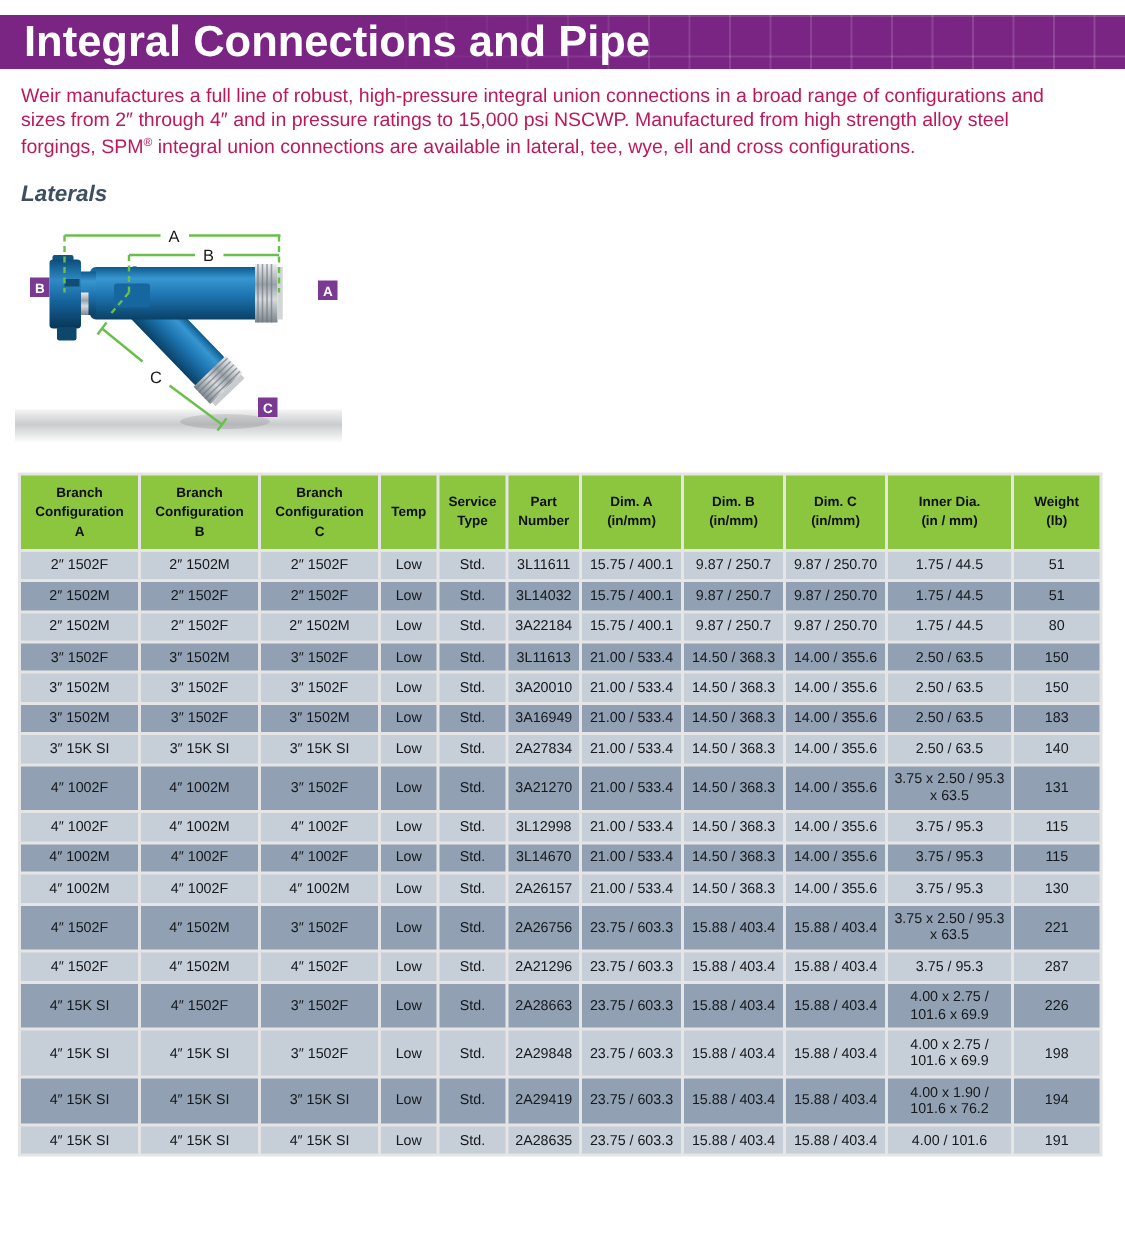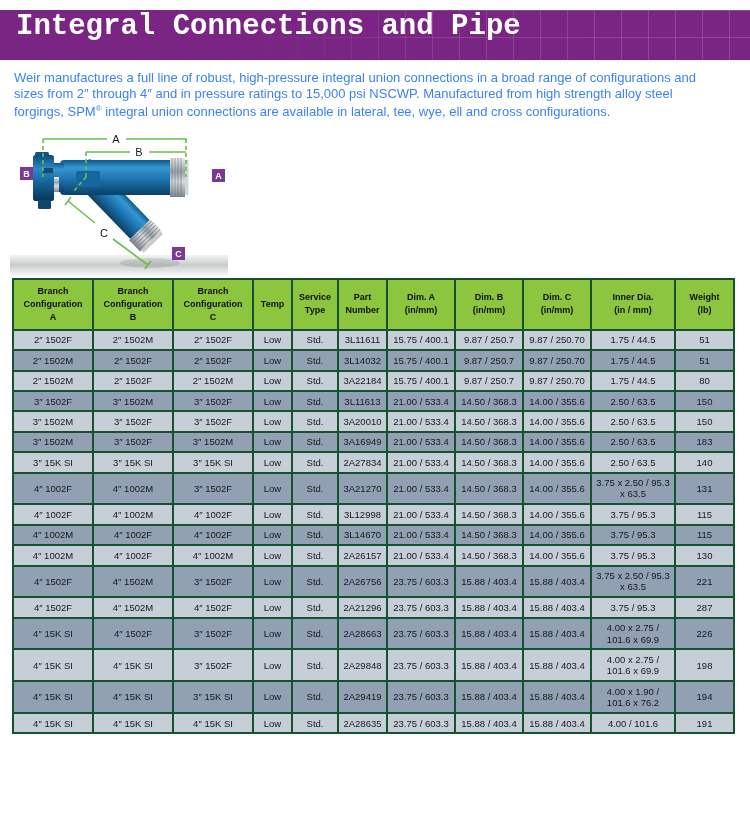--- a/index.html
+++ b/index.html
@@ -6,66 +6,67 @@
     --banner:#7a2483; --accent:#6b2d90; --slate:#3e4f61; --cyan:#29abe2;
     --green:#8cc63e; --row-light:#c6ced8; --row-dark:#91a1b3;
     --dim-green:#6abf4b; --tag-purple:#7a3a92;
   }
   *{box-sizing:border-box;}
   html,body{margin:0;padding:0;}
   body{width:750px;background:#ffffff;font-family:"Liberation Sans",sans-serif;color:#111;}
   .page{width:750px;min-height:836px;background:#fff;overflow:hidden;}
 
   
-  .banner{position:relative;height:50px;margin-top:10px;background:var(--banner);display:flex;overflow:hidden;font-family:Liberation Mono, monospace;}
+  .banner{position:relative;height:36px;margin-top:10px;background:var(--banner);display:flex;align-items:center;overflow:hidden;}
   .banner::after{content:"";position:absolute;inset:0;
     background-image:linear-gradient(rgba(255,255,255,.16) 1.5px,transparent 1.5px),
                      linear-gradient(90deg,rgba(255,255,255,.16) 1.5px,transparent 1.5px);
     background-size:27px 27px;
     -webkit-mask-image:linear-gradient(to right,transparent 0,transparent 32%,rgba(0,0,0,.85) 62%,#000 100%);
     mask-image:linear-gradient(to right,transparent 0,transparent 32%,rgba(0,0,0,.85) 62%,#000 100%);}
   .banner h1{position:relative;z-index:1;margin:0;padding-left:16px;font-size:29px;font-weight:bold;color:#fff;letter-spacing:0;}
 
   
   .section-head{display:flex;align-items:center;margin:17px 0 0 14px;}
   .accent-bar{width:8px;height:24px;background:var(--accent);margin-right:10px;}
   .section-head h2{margin:0;font-size:19px;font-weight:bold;color:var(--slate);}
 
-  .intro{margin:10px 14px 0 14px;width:706px;font-size:13px;line-height:15.5px;color:#3b82f6;}
+  .intro{margin:10px 14px 0 14px;width:706px;font-size:13px;line-height:15.5px;color:#be185d;}
   .intro sup{font-size:8px;}
 
   .laterals{margin:15px 0 0 14px;font-size:15px;font-style:italic;font-weight:bold;color:var(--slate);}
   .note-line{margin:7px 0 0 14px;font-size:13px;color:#000;}
   .note-label{color:var(--cyan);}
 
   
   .illustration{margin:5px 0 0 10px;width:218px;height:152px;}
 
   
-  table.spec{border-collapse:separate;border-spacing:2px;table-layout:fixed;margin:1px 0 0 12px;background:#14532d;}
+  table.spec{border-collapse:separate;border-spacing:2px;table-layout:fixed;margin:20px 0 0 12px;background:#e5e5e5;}
   table.spec th{background:var(--green);color:#101010;font-size:9px;font-weight:bold;line-height:1.45;
     text-align:center;vertical-align:middle;white-space:pre-line;padding:4px 1px;height:49px;}
   table.spec td{font-size:9.5px;color:#16181b;text-align:center;vertical-align:middle;padding:3.5px 2px;line-height:1.2;}
   tr.light td{background:var(--row-light);}
   tr.dark td{background:var(--row-dark);}
 
   svg text{font-family:"Liberation Sans",sans-serif;}
 </style>
 </head>
 <body>
 
 <div class="page">
 
   <header class="banner">
     <h1>Integral Connections and Pipe</h1>
   </header>
 
 
   <p class="intro"><span>Weir manufactures a full line of robust, high-pressure integral union connections in a broad range of configurations and sizes from 2″ through 4″ and in pressure ratings to 15,000 psi NSCWP. Manufactured from high strength alloy steel forgings, SPM</span><sup>®</sup><span> integral union connections are available in lateral, tee, wye, ell and cross configurations.</span></p>
 
+  <h3 class="laterals">Laterals</h3>
 
 
   <div class="illustration">
     <svg viewBox="0 0 218 152" width="218" height="152">
       <defs>
         <linearGradient id="pipeV" x1="0" y1="0" x2="0" y2="1">
           <stop offset="0" stop-color="#0d5a8e"></stop>
           <stop offset="0.22" stop-color="#3796d0"></stop>
           <stop offset="0.55" stop-color="#1c74b0"></stop>
           <stop offset="1" stop-color="#0a4166"></stop>

